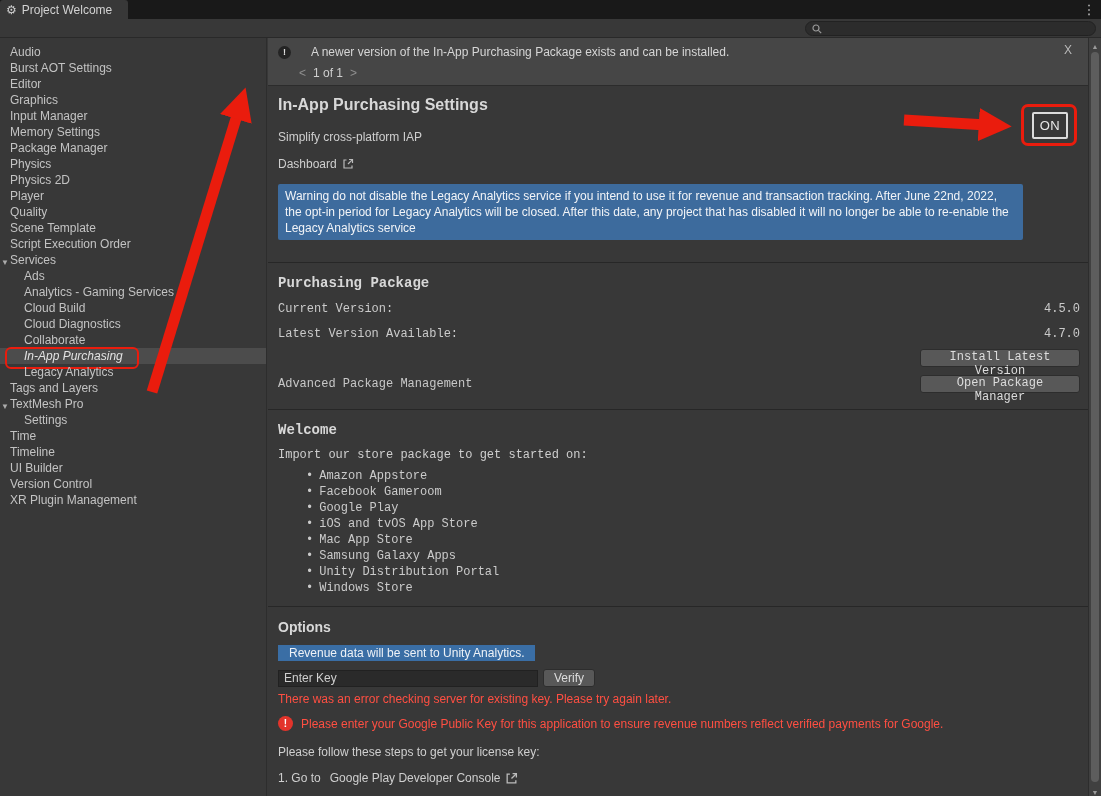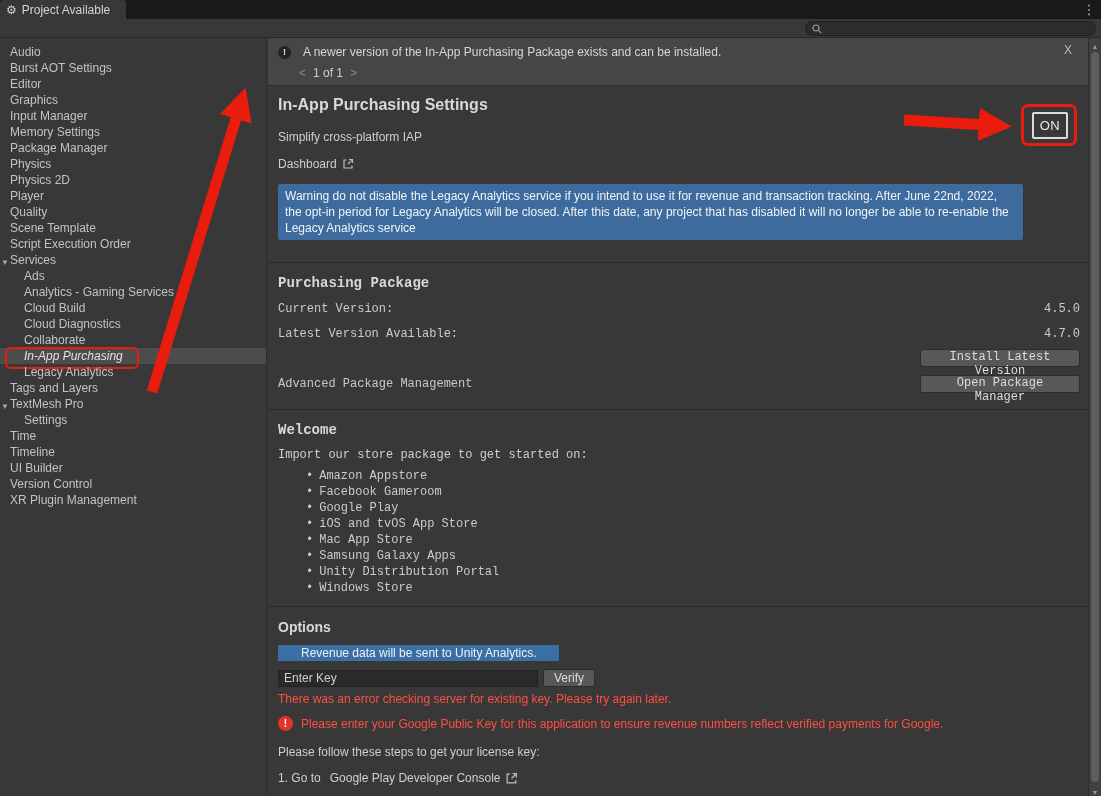--- a/index.html
+++ b/index.html
@@ -34,21 +34,21 @@
   .tri::before { content:"▼"; font-size:8px; color:#ababab; }
   .side-item.expandable .tri { display:block; }
   .side-item.annotated::after { content:""; position:absolute; left:5px; top:-1px; width:130px; height:18px;
                border:2px solid #ea1c0d; border-radius:6px; pointer-events:none; }
 
   
   .content { position:absolute; left:268px; top:38px; right:13px; bottom:0; background:#383838;
              overflow:hidden; z-index:2; }
   .notif { position:relative; background:#464646; height:48px; padding:7px 10px 0 10px;
            border-bottom:1px solid #2c2c2c; }
-  .notif-row1 { display:flex; align-items:center; gap:12px; }
+  .notif-row1 { display:flex; align-items:center; gap:20px; }
   .notif-icon { width:13px; height:13px; min-width:13px; border-radius:50%; background:#242424;
                 display:flex; align-items:center; justify-content:center; }
   .notif-icon::before { content:"!"; color:#dedede; font-size:9px; font-weight:bold; }
   .notif-msg { color:#d6d6d6; }
   .notif-close { position:absolute; right:16px; top:5px; color:#b9b9b9; cursor:pointer; font-size:12px; }
   .pager { margin:7px 0 0 21px; display:flex; gap:7px; color:#cfcfcf; }
   .pg-arrow { color:#8f8f8f; cursor:pointer; }
 
   .sect { padding:0 8px 0 10px; }
   .header-sect { border-bottom:1px solid #272727; padding-bottom:22px; }
@@ -65,21 +65,21 @@
          font-family:inherit; height:18px; padding:0 10px; cursor:pointer; }
   .btn-row { display:flex; justify-content:flex-end; margin-top:8px; }
   .wide-btn { width:160px; }
   .adv-row { display:flex; justify-content:space-between; align-items:center; margin:8px 0 16px 0; }
 
   .welcome-intro { margin-top:10px; color:#cfcfcf; }
   .stores { list-style:none; margin:6px 0 10px 28px; }
   .store-item { line-height:16px; color:#cbcbcb; }
   .store-item::before { content:"•"; margin-right:6px; }
 
-  .analytics-note { display:inline-block; margin-top:10px; background:#3a6ea5; color:#eef2f7; padding:1px 23px; }
+  .analytics-note { display:inline-block; margin-top:10px; background:#3a6ea5; color:#eef2f7; padding:1px 11px; }
   .key-row { margin-top:8px; display:flex; gap:5px; align-items:center; }
   .key-input { width:260px; height:17px; background:#2a2a2a; border:1px solid #212121; color:#cfcfcf;
                font-family:inherit; font-size:12px; padding:0 5px; outline:none; }
   .err-text { color:#ff4f42; }
   .err1 { margin-top:5px; }
   .err2-row { margin-top:10px; display:flex; align-items:center; gap:8px; }
   .err-icon { width:15px; height:15px; min-width:15px; border-radius:50%; background:#e3342b;
               display:flex; align-items:center; justify-content:center; }
   .err-icon::before { content:"!"; color:#fff; font-size:10px; font-weight:bold; }
   .steps-intro { margin-top:14px; color:#cfcfcf; }
@@ -107,21 +107,21 @@
   .anno-rect { position:absolute; border:3px solid #ea1c0d; border-radius:7px; z-index:40; pointer-events:none; }
   .anno-rect-on { left:1021px; top:104px; width:56px; height:42px; }
   .anno-arrows { position:absolute; left:0; top:0; width:1101px; height:796px; z-index:50; pointer-events:none; }
 </style>
 </head>
 <body>
 
 <div class="titlebar">
   <div class="win-tab">
     <span class="gear-ic"></span>
-    <span>Project Available</span>
+    <span>Project Welcome</span>
   </div>
   <div class="kebab-ic"></div>
 </div>
 
 <div class="toolbar">
   <div class="searchbox">
     <svg width="10" height="10" viewBox="0 0 10 10">
       <circle cx="4" cy="4" r="3" fill="none" stroke="#9a9a9a" stroke-width="1.2"></circle>
       <line x1="6.4" y1="6.4" x2="9.2" y2="9.2" stroke="#9a9a9a" stroke-width="1.2"></line>
     </svg>

